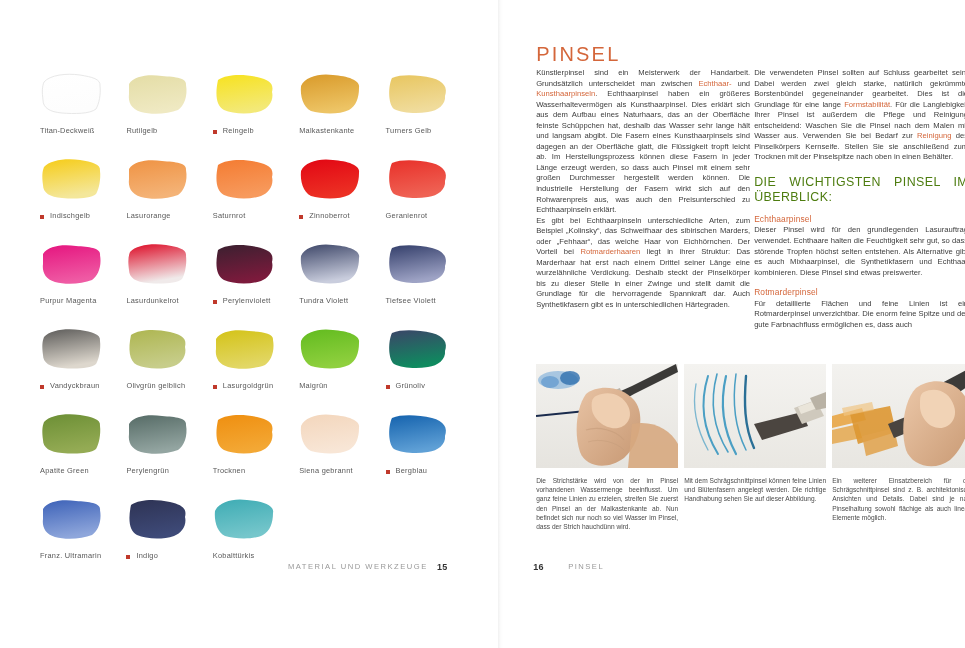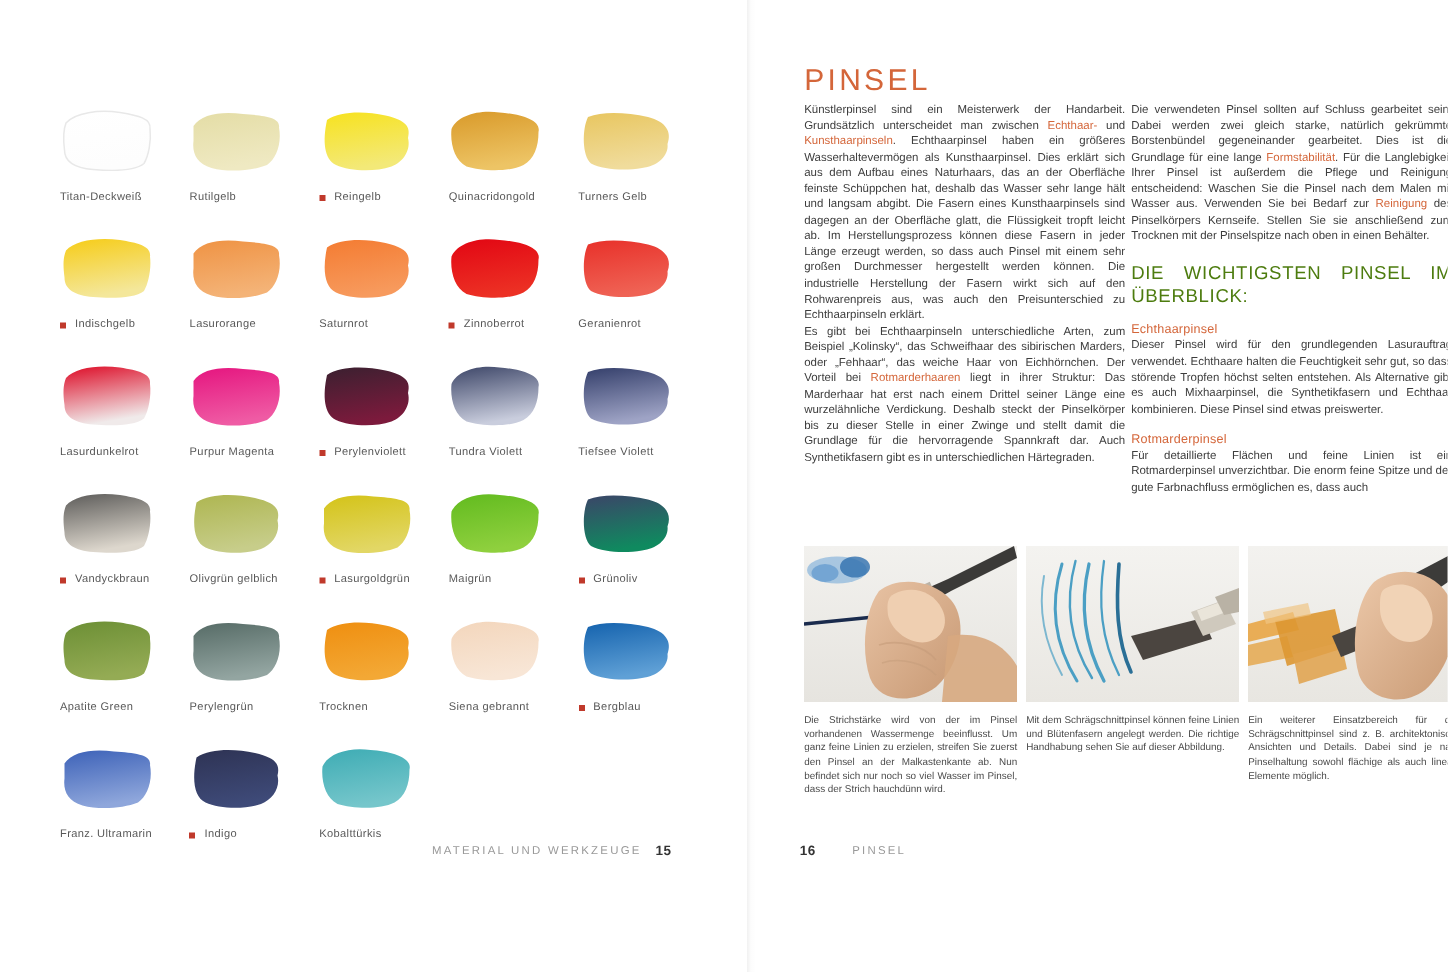--- a/index.html
+++ b/index.html
@@ -163,21 +163,21 @@
             <svg viewBox="0 0 64 44" aria-hidden="true">
               <defs>
                 <linearGradient id="sg3" x1="0" y1="0" x2="0.25" y2="1">
                   <stop offset="0" stop-color="#d99a2a"></stop>
                   <stop offset="1" stop-color="#edc465"></stop>
                 </linearGradient>
               </defs>
               <path d="M2,14 C6,5 20,1 34,3 C48,4 62,8 60,16 C60,26 57,34 50,38 C40,43 22,42 12,39 C4,35 1,24 2,14 Z" fill="url(#sg3)"></path>
             </svg>
           </div>
-          <div class="swatch-label">Quinacridongold</div>
+          <div class="swatch-label">Malkastenkante</div>
         </div>
         <div class="swatch-cell">
           <div class="swatch-blob">
             <svg viewBox="0 0 64 44" aria-hidden="true">
               <defs>
                 <linearGradient id="sg4" x1="0" y1="0" x2="0.25" y2="1">
                   <stop offset="0" stop-color="#e8c660"></stop>
                   <stop offset="1" stop-color="#f0dc9c"></stop>
                 </linearGradient>
               </defs>
@@ -255,43 +255,43 @@
               </defs>
               <path d="M6,6 C16,2 32,3 46,6 C58,9 62,16 59,24 C60,32 52,39 42,40 C30,42 16,41 8,37 C2,32 2,14 6,6 Z" fill="url(#sg9)"></path>
             </svg>
           </div>
           <div class="swatch-label">Geranienrot</div>
         </div>
         <div class="swatch-cell">
           <div class="swatch-blob">
             <svg viewBox="0 0 64 44" aria-hidden="true">
               <defs>
+                <linearGradient id="sg11" x1="0" y1="0" x2="0.25" y2="1">
+                  <stop offset="0" stop-color="#e5157f"></stop>
+                  <stop offset="1" stop-color="#ef5ba4"></stop>
+                </linearGradient>
+              </defs>
+              <path d="M3,12 C8,4 22,2 36,4 C50,5 61,6 60,13 C62,24 58,34 52,38 C42,42 26,43 15,40 C5,37 2,30 3,22 Z" fill="url(#sg11)"></path>
+            </svg>
+          </div>
+          <div class="swatch-label">Purpur Magenta</div>
+        </div>
+        <div class="swatch-cell">
+          <div class="swatch-blob">
+            <svg viewBox="0 0 64 44" aria-hidden="true">
+              <defs>
                 <linearGradient id="sg10" x1="0" y1="0" x2="0.25" y2="1">
                   <stop offset="0" stop-color="#dd0b26"></stop>
                   <stop offset="1" stop-color="#f0eaea"></stop>
                 </linearGradient>
               </defs>
               <path d="M4,10 C10,3 26,1 40,3 C52,5 61,7 60,14 C61,22 59,32 56,37 C50,42 34,42 22,41 C10,40 3,36 3,28 C2,20 2,15 4,10 Z" fill="url(#sg10)"></path>
             </svg>
           </div>
           <div class="swatch-label">Lasurdunkelrot</div>
-        </div>
-        <div class="swatch-cell">
-          <div class="swatch-blob">
-            <svg viewBox="0 0 64 44" aria-hidden="true">
-              <defs>
-                <linearGradient id="sg11" x1="0" y1="0" x2="0.25" y2="1">
-                  <stop offset="0" stop-color="#e5157f"></stop>
-                  <stop offset="1" stop-color="#ef5ba4"></stop>
-                </linearGradient>
-              </defs>
-              <path d="M3,12 C8,4 22,2 36,4 C50,5 61,6 60,13 C62,24 58,34 52,38 C42,42 26,43 15,40 C5,37 2,30 3,22 Z" fill="url(#sg11)"></path>
-            </svg>
-          </div>
-          <div class="swatch-label">Purpur Magenta</div>
         </div>
         <div class="swatch-cell">
           <div class="swatch-blob">
             <svg viewBox="0 0 64 44" aria-hidden="true">
               <defs>
                 <linearGradient id="sg12" x1="0" y1="0" x2="0.25" y2="1">
                   <stop offset="0" stop-color="#3b2030"></stop>
                   <stop offset="1" stop-color="#7c1a3c"></stop>
                 </linearGradient>
               </defs>

